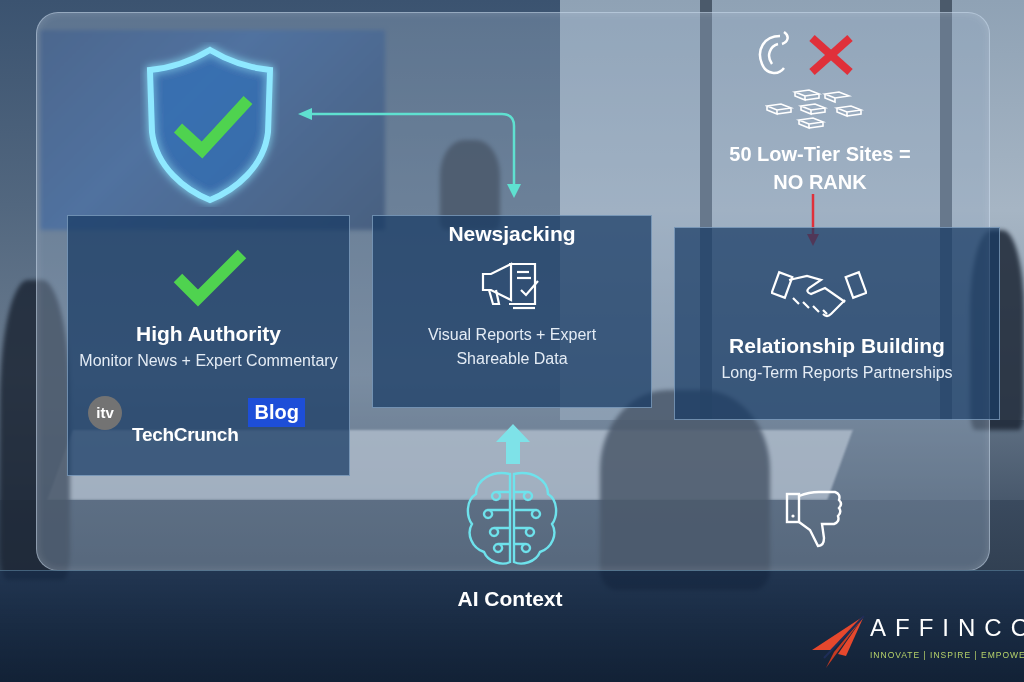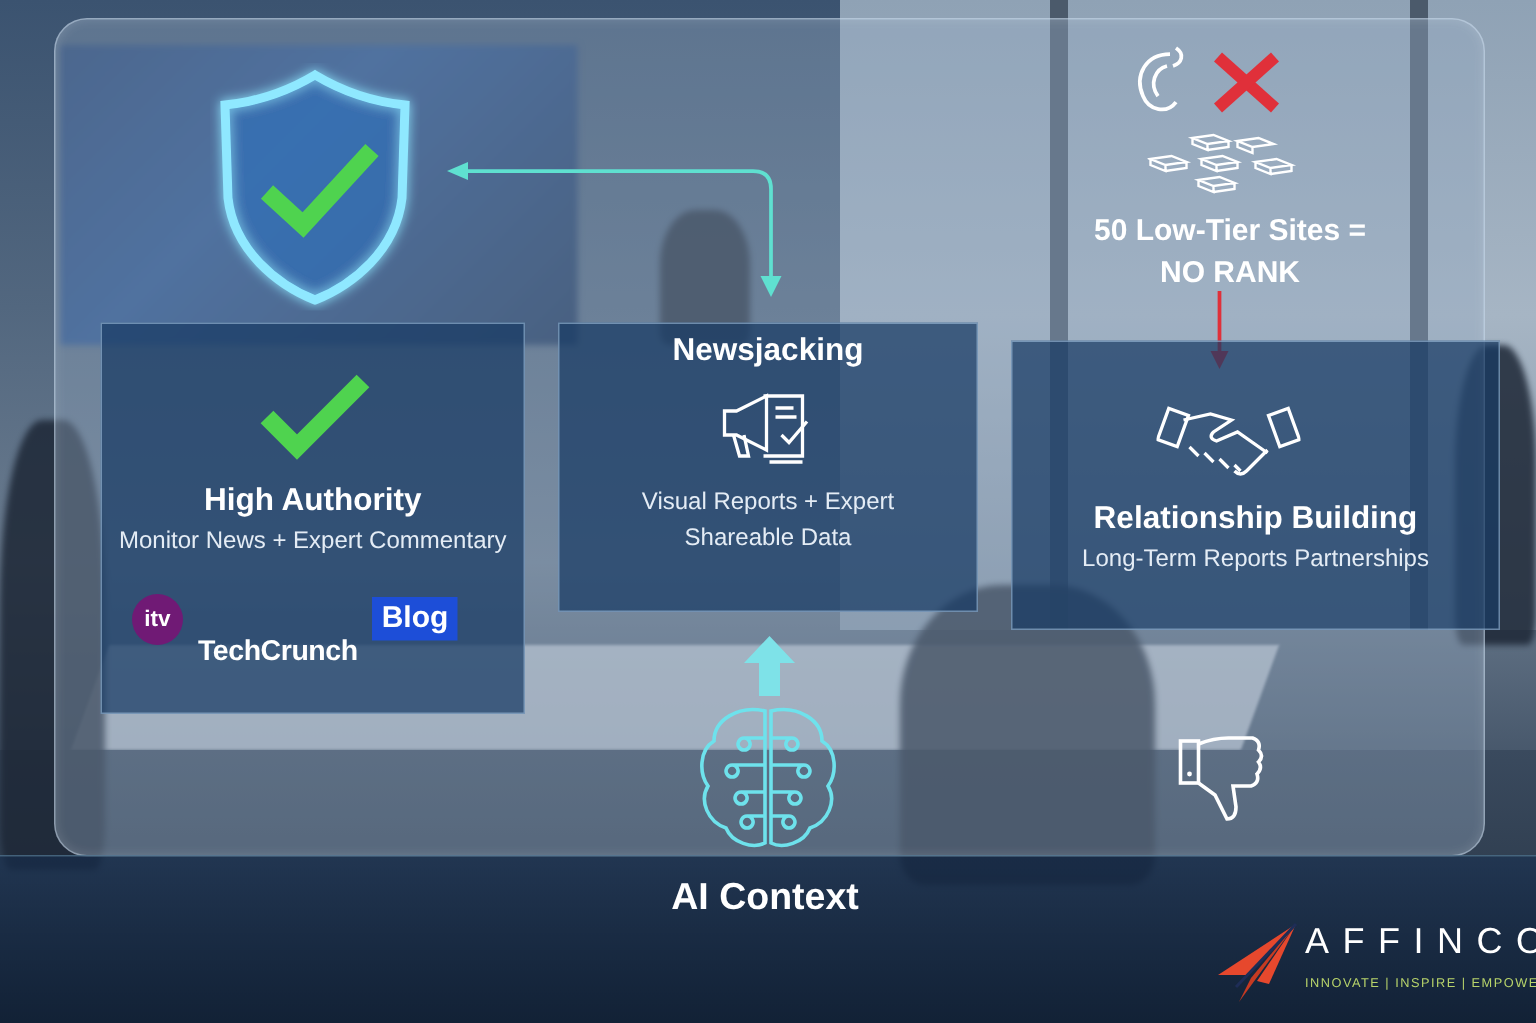--- a/index.html
+++ b/index.html
@@ -21,29 +21,29 @@
     border-radius:22px; background:rgba(150,170,195,.38);
     border:1px solid rgba(220,235,250,.45); box-shadow:0 0 8px rgba(255,255,255,.15) inset; }
   .card { position:absolute; background:rgba(24,58,100,.72);
     border:1px solid rgba(170,200,230,.55); box-sizing:border-box; color:#fff; text-align:center; }
   #card-authority { left:67px; top:215px; width:283px; height:261px; }
   #card-news { left:372px; top:215px; width:280px; height:193px; }
   #card-rel { left:674px; top:215px; width:326px; height:193px;margin-top:12px; }
   .title { font-weight:bold; font-size:21px; position:absolute; left:0; right:0; }
   .sub { font-size:16px; color:#e4ecf5; position:absolute; left:0; right:0; line-height:22px; }
   .logos { position:absolute; left:20px; top:163px; display:flex; align-items:center; gap:10px; }
-  .itv { width:34px; height:34px; border-radius:50%; background:#701a75; color:#fff;
+  .itv { width:34px; height:34px; border-radius:50%; background:#737373; color:#fff;
     font-weight:bold; font-size:15px; display:flex; align-items:center; justify-content:center; }
   .tc { font-size:19px; font-weight:bold; color:#fff; letter-spacing:-.3px;margin-top:45px; }
   .blog { background:#1d4ed8; color:#fff; font-weight:bold; font-size:20px; padding:3px 6px; }
   .abs { position:absolute; }
   .low-tier { position:absolute; left:700px; top:140px; width:240px; text-align:center;
     color:#fff; font-weight:bold; font-size:20px; line-height:28px; }
   .ai-text { position:absolute; left:420px; top:586px; width:180px; text-align:center;
-    color:#fff; font-weight:bold; font-size:25px; line-height:25px; }
+    color:#fff; font-weight:bold; font-size:21px; line-height:25px; }
   .ai-band { position:absolute; left:0; top:570px; width:1024px; height:112px;
     background:linear-gradient(180deg,rgba(20,45,80,.55),rgba(12,28,50,.75)); border-top:1px solid rgba(160,220,255,.35); }
   .brand { position:absolute; left:812px; top:612px; width:210px; height:60px; }
   .brand-name { position:absolute; left:58px; top:2px; color:#fff; font-size:24px; letter-spacing:9px; }
   .brand-tag { position:absolute; left:58px; top:38px; color:#b7d36a; font-size:8.5px; letter-spacing:1px; white-space:nowrap; }
 </style>
 </head>
 <body>
 
 <div class="bg">

